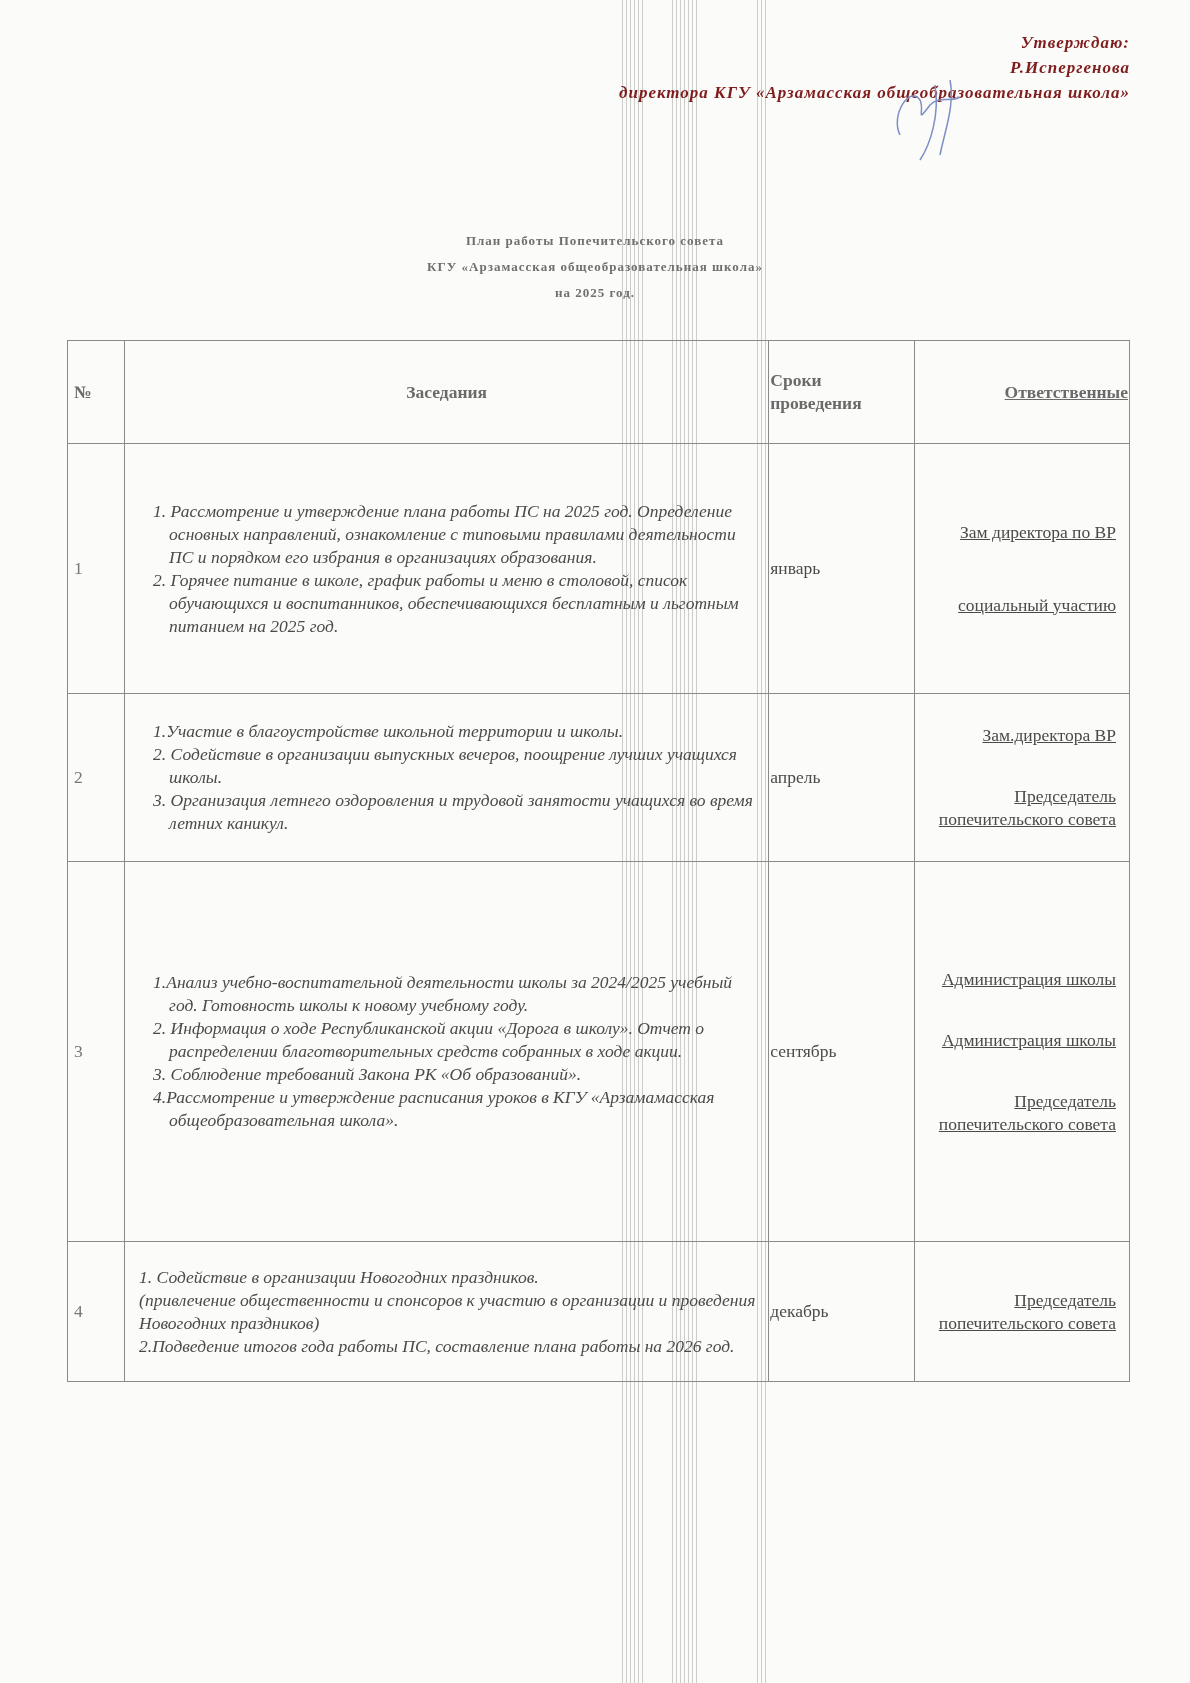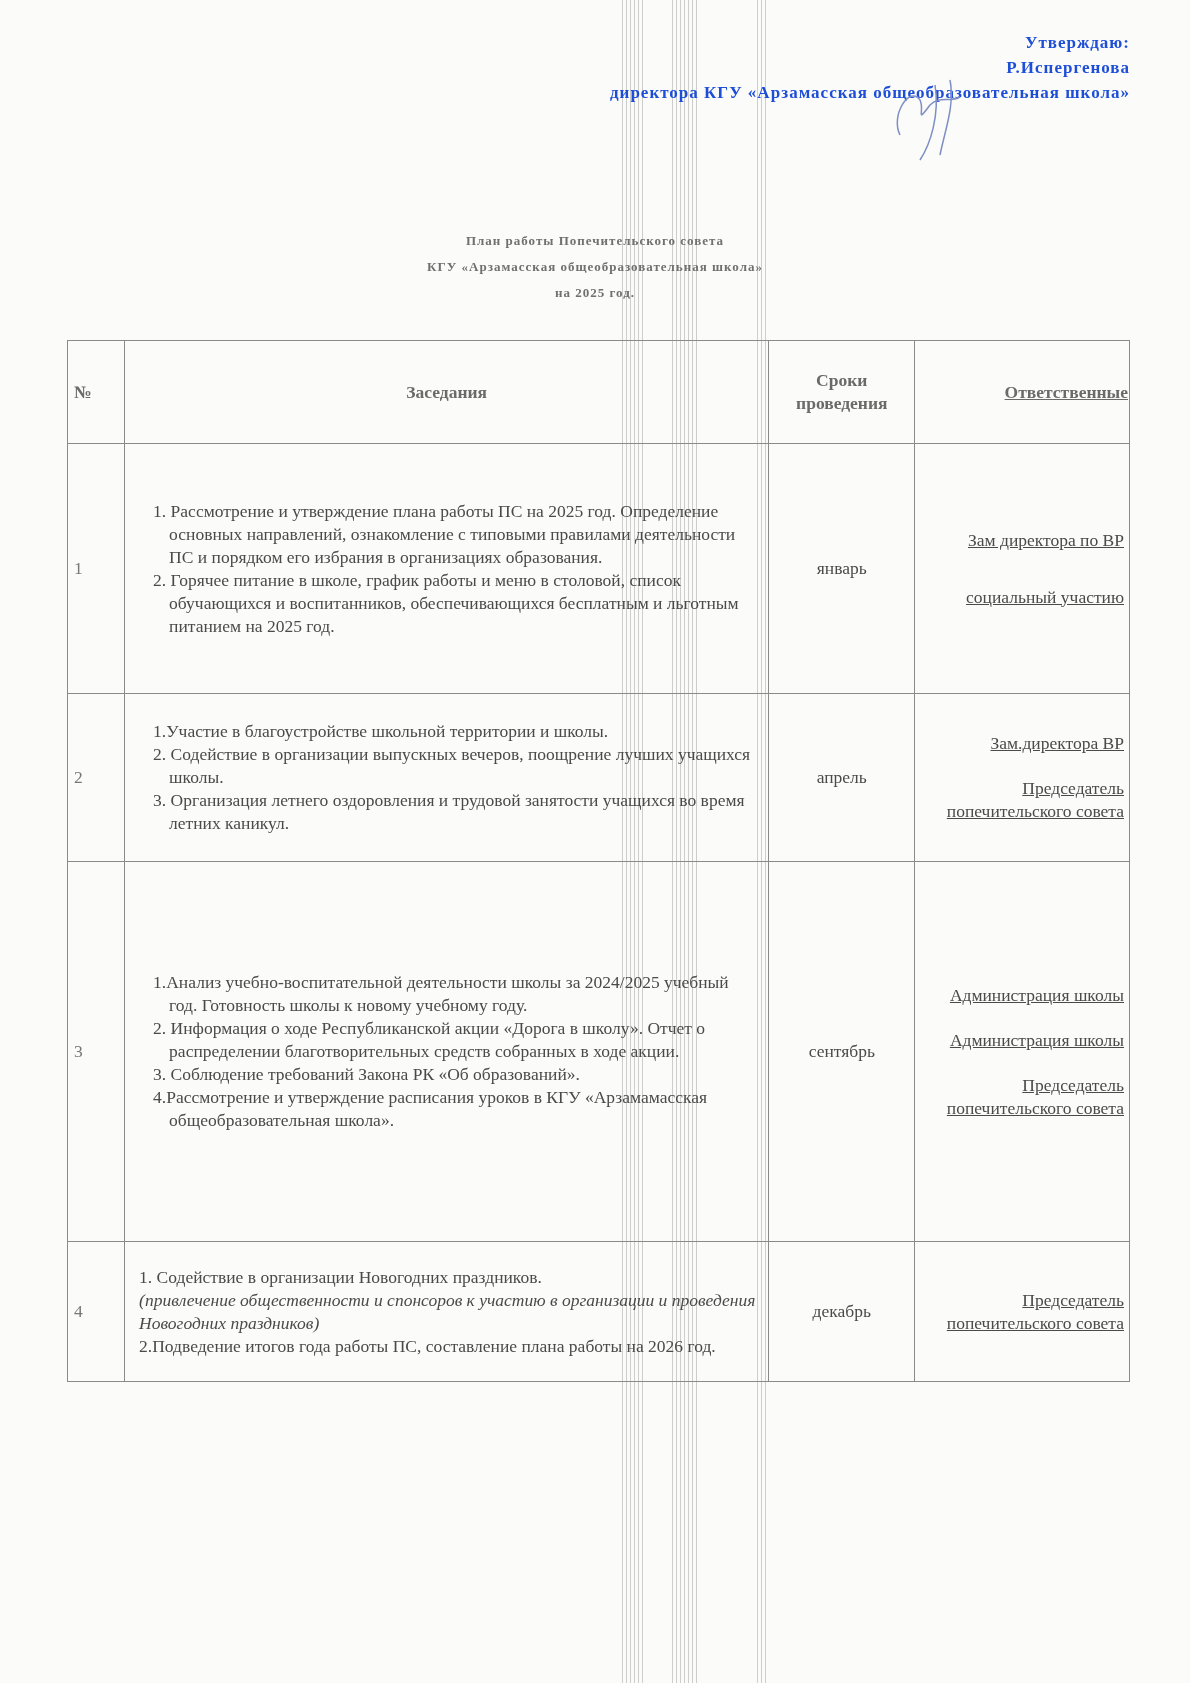--- a/index.html
+++ b/index.html
@@ -1,35 +1,35 @@
 <!DOCTYPE html>
 <html><head>
 <meta charset="utf-8">
 <style>
   html,body{margin:0;padding:0;}
   body{width:1190px;height:1683px;background:#fbfbf9;position:relative;overflow:hidden;
        font-family:"Liberation Serif","DejaVu Serif",serif;color:#3a3a3a;}
   .streak{position:absolute;top:0;height:1683px;background:repeating-linear-gradient(90deg,rgba(120,120,120,0.35) 0 1px,transparent 1px 4px);}
-  .approve{position:absolute;right:60px;top:30px;text-align:right;font-weight:bold;font-size:17px;line-height:25px;color:#1d4ed8;letter-spacing:1px;}
+  .approve{position:absolute;right:60px;top:30px;text-align:right;font-weight:bold;font-size:17px;line-height:25px;color:#7f1d1d;letter-spacing:1px;font-style:italic;}
   .approve .l1{margin-right:0;}
   .sign{position:absolute;left:880px;top:75px;width:120px;height:90px;}
   .title{position:absolute;left:0;width:1190px;top:228px;text-align:center;font-weight:bold;font-size:13px;line-height:26px;color:#707070;letter-spacing:1px;}
   table{position:absolute;left:67px;top:340px;width:1063px;border-collapse:collapse;font-size:17.5px;line-height:23px;color:#4a4a4a;}
   td,th{border:1px solid #8a8a8a;vertical-align:middle;text-align:center;}
   th{font-weight:bold;color:#6a6a6a;height:100px;}
   .c-no{width:46px;text-align:left;padding-left:6px;}
   .c-meet{width:570px;}
-  .c-date{width:135px;text-align:center;}
+  .c-date{width:135px;text-align:left;}
   .c-resp{width:200px;text-align:right;text-decoration:underline;}
   td.c-no{color:#777;}
   td.c-meet{padding:8px 10px 8px 28px;text-align:left;}
-  .item{text-indent:-16px;padding-left:16px;margin:0;}
+  .item{text-indent:-16px;padding-left:16px;margin:0;font-style:italic;}
   .item.flat{text-indent:0;padding-left:0;}
   .note{font-style:italic;}
-  .resp-line{margin:4px;}
+  .resp-line{margin:12px;}
   .gap{height:26px;}
   .gap2{height:14px;}
 </style>
 </head>
 <body>
 
 <div class="streak" style="left:622px;width:22px;"></div>
 <div class="streak" style="left:672px;width:26px;"></div>
 <div class="streak" style="left:757px;width:10px;"></div>
 

